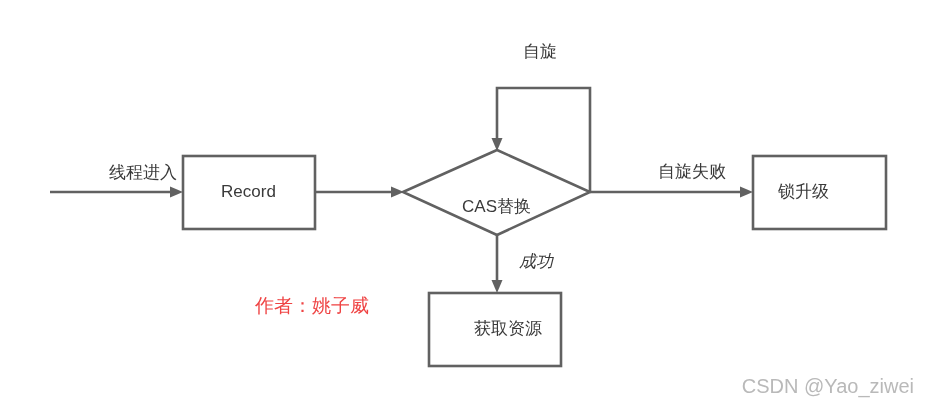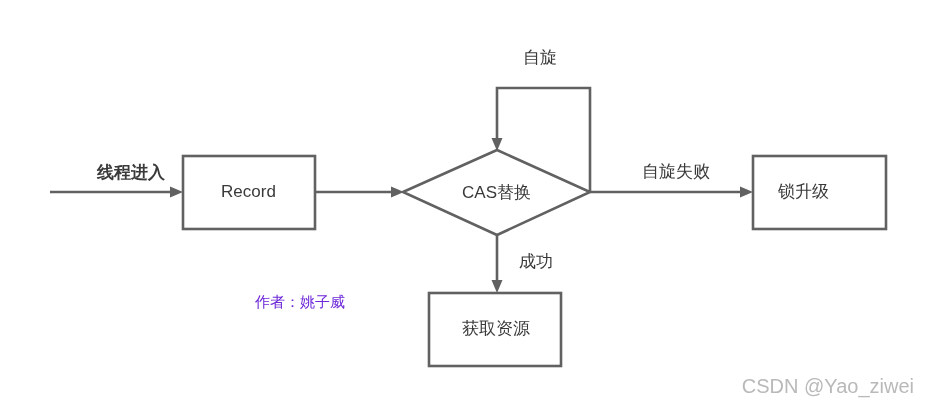--- a/index.html
+++ b/index.html
@@ -30,42 +30,42 @@
     font-size: 17px;
     text-align: center;
     white-space: nowrap;
     color: #3a3a3a;
     pointer-events: none;
   }
   .author-note {
     position: absolute;
     left: 255px;
     top: 293px;
-    font-size: 15px;
+    font-size: 19px;
     white-space: nowrap;
-    color: #6d28d9;
+    color: #ef4444;
   }
   .watermark {
     position: absolute;
     right: 13px;
     top: 375px;
     font-size: 20px;
     white-space: nowrap;
     color: #b9b9b9;
   }
   
-  .lbl-thread-enter { left: 61px;  top: 161px; width: 140px; font-weight: bold; }
-  .lbl-spin         { left: 480px; top: 46px;  width: 120px; }
-  .lbl-spin-fail    { left: 626px; top: 160px; width: 100px; }
-  .lbl-success      { left: 501px; top: 250px; width: 70px;  }
+  .lbl-thread-enter { left: 73px;  top: 161px; width: 140px; }
+  .lbl-spin         { left: 480px; top: 40px;  width: 120px; }
+  .lbl-spin-fail    { left: 626px; top: 160px; width: 100px; text-align: right; }
+  .lbl-success      { left: 501px; top: 250px; width: 70px; font-style: italic;  }
   
   .lbl-set-lock-record { left: 182px; top: 155px; width: 133px; height: 74px; }
-  .lbl-cas-replace     { left: 403px; top: 150px; width: 187px; height: 85px; }
+  .lbl-cas-replace     { left: 403px; top: 164px; width: 187px; height: 85px; }
   .lbl-lock-upgrade    { left: 736px; top: 155px; width: 135px; height: 74px; }
-  .lbl-acquire-res     { left: 428px; top: 292px; width: 136px; height: 74px; }
+  .lbl-acquire-res     { left: 428px; top: 292px; width: 136px; height: 74px; padding-left: 12px; }
 </style>
 </head>
 <body>
 
 <div class="canvas">
 
   <svg class="diagram-layer" width="927" height="411" viewBox="0 0 927 411">
     <g fill="#ffffff" stroke="#616161" stroke-width="2.6">
 
       <rect x="183" y="156" width="132" height="73"></rect>

